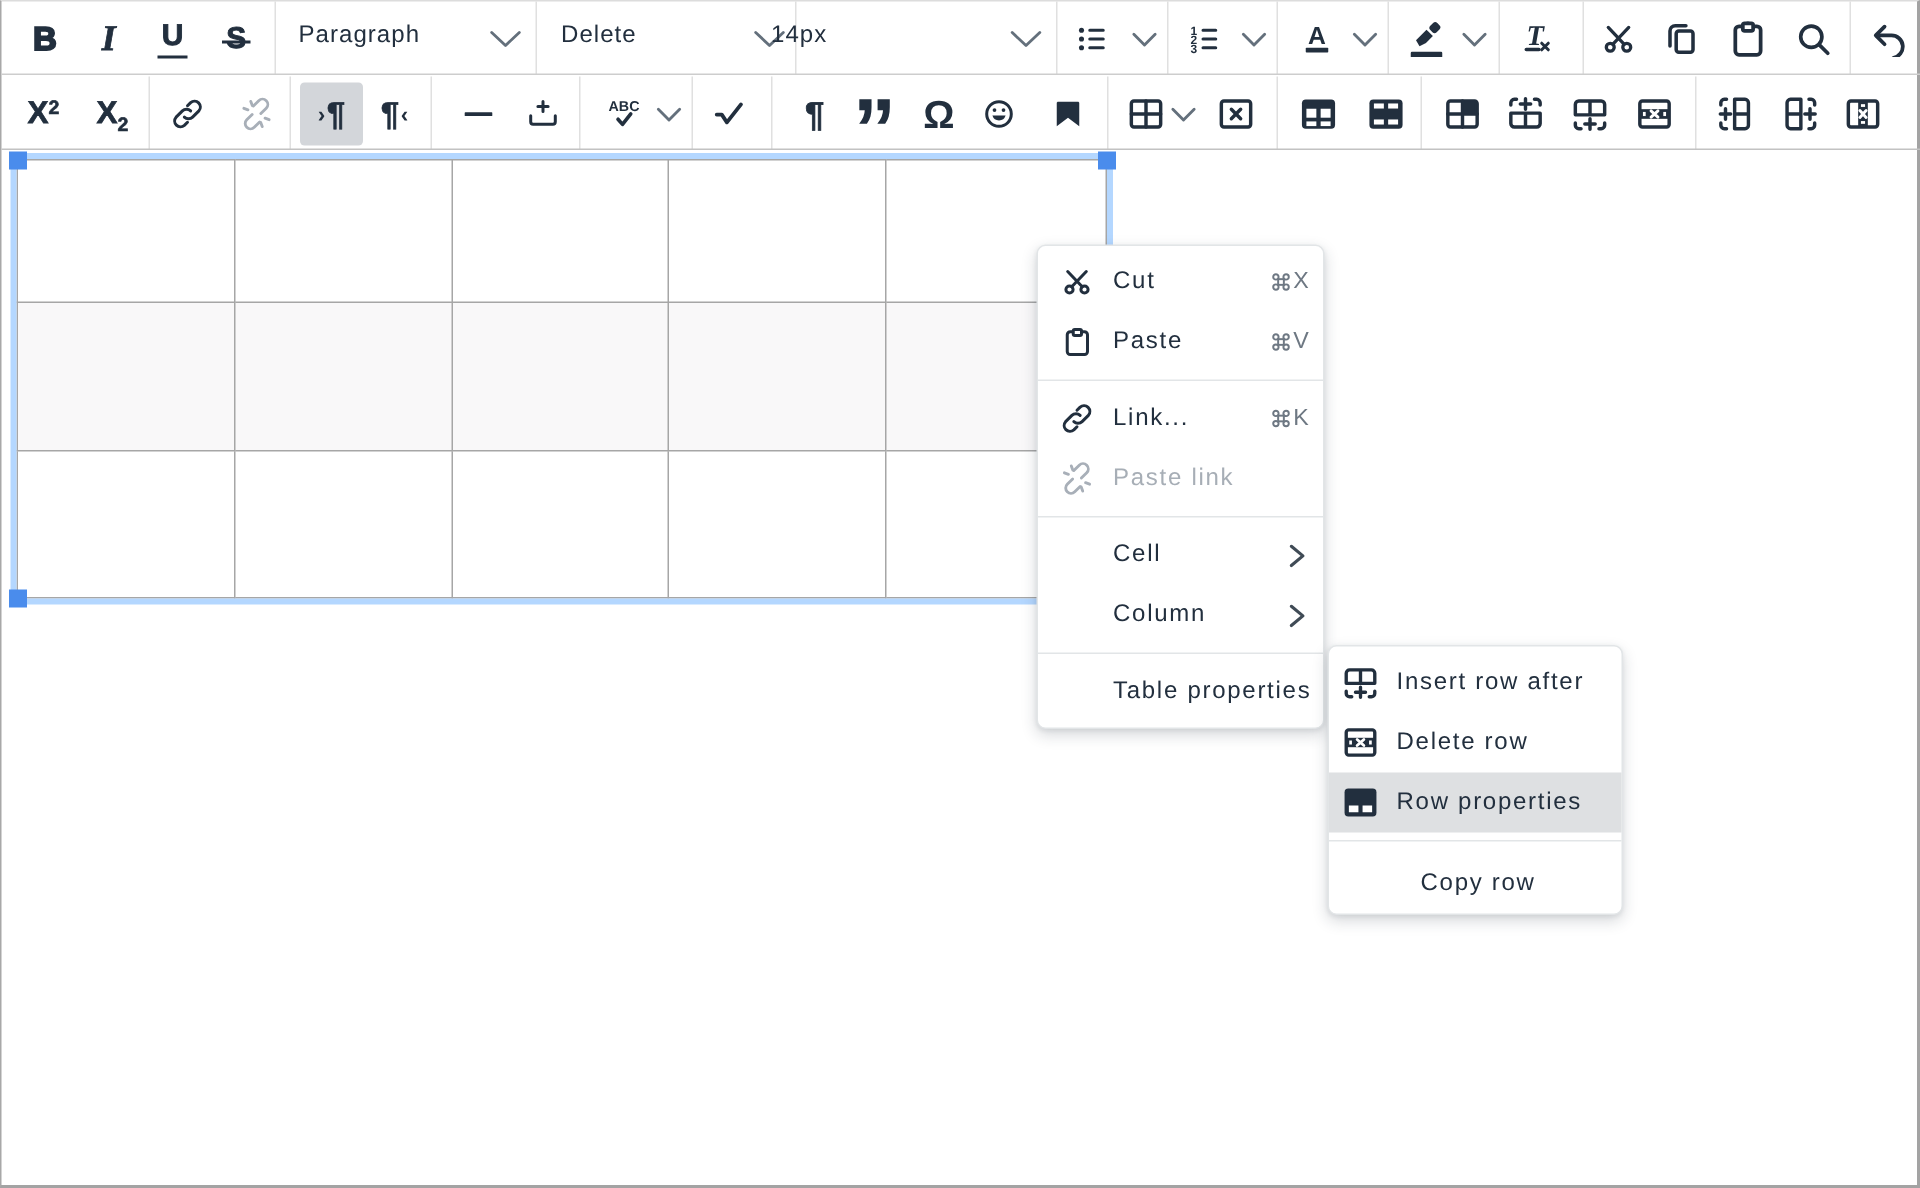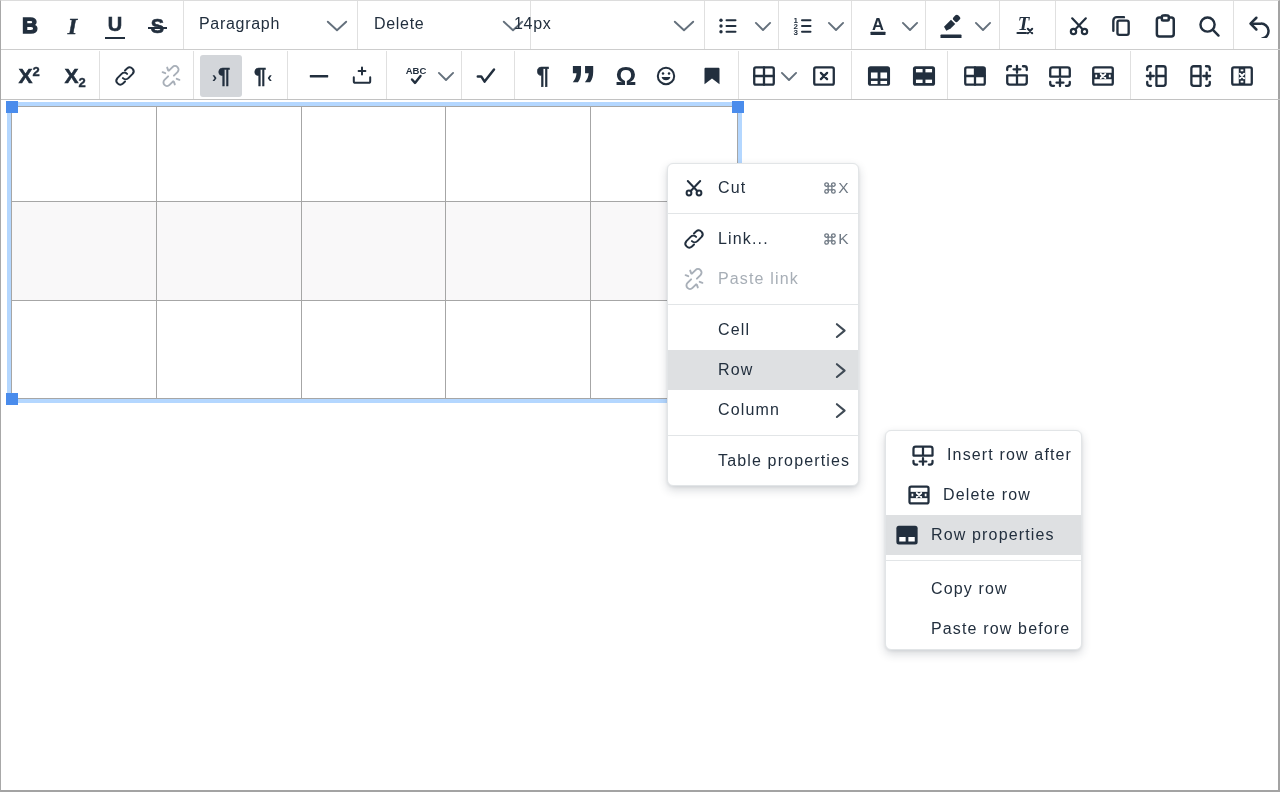--- a/index.html
+++ b/index.html
@@ -404,41 +404,61 @@
           <td style="background:#ffffff"></td>
           <td style="background:#ffffff"></td>
           <td style="background:#ffffff"></td>
         </tr>
       </tbody>
     </table>
     <div class="hdl" style="left:5px;top:100px"></div>
     <div class="hdl" style="left:731px;top:100px"></div>
     <div class="hdl" style="left:5px;top:392px"></div>
     <div class="hdl" style="left:731px;top:392px"></div>
-<div class="menu" style="left:666px;top:162px;width:192px">
+<div class="menu" style="left:690px;top:162px;width:192px">
 <div class="mi ">
         <span class="ic">
           <svg width="24" height="24" viewBox="0 0 24 24" fill="none">
             <circle cx="7" cy="17" r="2.4" stroke="#222f3e" stroke-width="2" stroke-linecap="round" stroke-linejoin="round" fill="none"></circle>
             <circle cx="17" cy="17" r="2.4" stroke="#222f3e" stroke-width="2" stroke-linecap="round" stroke-linejoin="round" fill="none"></circle>
             <path d="M5.8 5l9.7 10.2M18.2 5L8.5 15.2" stroke="#222f3e" stroke-width="2" stroke-linecap="round" stroke-linejoin="round" fill="none"></path>
           </svg>
         </span>
         <span class="lb">Cut</span>
         <span class="sc">
           <svg width="16" height="16" viewBox="0 0 16 16" fill="none">
             <rect x="6.1" y="6.1" width="3.8" height="3.8" stroke="#6e7883" stroke-width="1.3" fill="none"></rect>
             <circle cx="4.6" cy="4.6" r="1.8" stroke="#6e7883" stroke-width="1.3" fill="none"></circle>
             <circle cx="11.4" cy="4.6" r="1.8" stroke="#6e7883" stroke-width="1.3" fill="none"></circle>
             <circle cx="4.6" cy="11.4" r="1.8" stroke="#6e7883" stroke-width="1.3" fill="none"></circle>
             <circle cx="11.4" cy="11.4" r="1.8" stroke="#6e7883" stroke-width="1.3" fill="none"></circle>
           </svg>
           <span style="margin-left:0">X</span>
         </span>
       </div>
+<div class="mi ">
+        <span class="ic">
+          <svg width="24" height="24" viewBox="0 0 24 24" fill="none">
+            <rect x="5.5" y="5.2" width="13.5" height="15.2" rx="2" stroke="#222f3e" stroke-width="2" stroke-linecap="round" stroke-linejoin="round" fill="none"></rect>
+            <circle cx="12.2" cy="4.2" r="1.6" fill="#222f3e"></circle>
+            <rect x="9.5" y="3.6" width="5.5" height="4" rx="1" fill="#fff" stroke="#222f3e" stroke-width="2" stroke-linecap="round" stroke-linejoin="round"></rect>
+          </svg>
+        </span>
+        <span class="lb">Paste</span>
+        <span class="sc">
+          <svg width="16" height="16" viewBox="0 0 16 16" fill="none">
+            <rect x="6.1" y="6.1" width="3.8" height="3.8" stroke="#6e7883" stroke-width="1.3" fill="none"></rect>
+            <circle cx="4.6" cy="4.6" r="1.8" stroke="#6e7883" stroke-width="1.3" fill="none"></circle>
+            <circle cx="11.4" cy="4.6" r="1.8" stroke="#6e7883" stroke-width="1.3" fill="none"></circle>
+            <circle cx="4.6" cy="11.4" r="1.8" stroke="#6e7883" stroke-width="1.3" fill="none"></circle>
+            <circle cx="11.4" cy="11.4" r="1.8" stroke="#6e7883" stroke-width="1.3" fill="none"></circle>
+          </svg>
+          <span style="margin-left:0">V</span>
+        </span>
+      </div>
 <div class="msep"></div>
 <div class="mi ">
         <span class="ic">
           <svg width="24" height="24" viewBox="0 0 24 24" fill="none">
             <path d="M9.9 14.1a3.9 3.9 0 0 0 5.5 0l4.2-4.2a3.9 3.9 0 0 0-5.5-5.5l-2.1 2.1" stroke="#222f3e" stroke-width="2" stroke-linecap="round" stroke-linejoin="round" fill="none"></path>
             <path d="M14.1 9.9a3.9 3.9 0 0 0-5.5 0l-4.2 4.2a3.9 3.9 0 0 0 5.5 5.5l2.1-2.1" stroke="#222f3e" stroke-width="2" stroke-linecap="round" stroke-linejoin="round" fill="none"></path>
           </svg>
         </span>
         <span class="lb">Link...</span>
         <span class="sc">
@@ -465,58 +485,49 @@
 <div class="msep"></div>
 <div class="mi ">
         <span class="ic"></span>
         <span class="lb">Cell</span>
         <span class="sc arr" style="color:#404b56">
           <svg width="20" height="20" viewBox="0 0 20 20" fill="none">
             <path d="M6.9 4.2l7.7 6.4-7.7 6.4" stroke="#404b56" stroke-width="2.1" stroke-linecap="round" stroke-linejoin="round" fill="none"></path>
           </svg>
         </span>
       </div>
-<div class="mi active">
-        <span class="ic"></span>
-        <span class="lb">Row</span>
-        <span class="sc arr" style="color:#404b56">
-          <svg width="20" height="20" viewBox="0 0 20 20" fill="none">
-            <path d="M6.9 4.2l7.7 6.4-7.7 6.4" stroke="#404b56" stroke-width="2.1" stroke-linecap="round" stroke-linejoin="round" fill="none"></path>
-          </svg>
-        </span>
-      </div>
 <div class="mi ">
         <span class="ic"></span>
         <span class="lb">Column</span>
         <span class="sc arr" style="color:#404b56">
           <svg width="20" height="20" viewBox="0 0 20 20" fill="none">
             <path d="M6.9 4.2l7.7 6.4-7.7 6.4" stroke="#404b56" stroke-width="2.1" stroke-linecap="round" stroke-linejoin="round" fill="none"></path>
           </svg>
         </span>
       </div>
 <div class="msep"></div>
 <div class="mi ">
         <span class="ic"></span>
         <span class="lb">Table properties</span>
       </div>
 </div>
     <div class="menu menu2" style="left:884px;top:429px;width:197px">
-<div class="mi " style="padding-left:24px">
+<div class="mi " style="padding-left:8px">
         <span class="ic">
           <svg width="24" height="24" viewBox="0 0 24 24" fill="none">
             <g transform="translate(12 12) scale(1.12) translate(-12 -12)">
               <path d="M12 20.8v-6M9 17.8h6" stroke="#222f3e" stroke-width="2" stroke-linecap="round" stroke-linejoin="round" fill="none"></path>
               <path d="M6.8 20.5H5.5a2 2 0 0 1-2-2v-1.3M17.2 20.5h1.3a2 2 0 0 0 2-2v-1.3" stroke="#222f3e" stroke-width="2" stroke-linecap="round" stroke-linejoin="round" fill="none"></path>
               <path d="M3.5 12.5h17v-6a2 2 0 0 0-2-2h-13a2 2 0 0 0-2 2zM12 12.5v-8" stroke="#222f3e" stroke-width="2" stroke-linecap="round" stroke-linejoin="round" fill="none"></path>
             </g>
           </svg>
         </span>
         <span class="lb">Insert row after</span>
       </div>
-<div class="mi " style="padding-left:20px">
+<div class="mi " style="padding-left:8px">
         <span class="ic">
           <svg width="24" height="24" viewBox="0 0 24 24" fill="none">
             <g transform="translate(12 12) scale(1.12) translate(-12 -12)">
               <rect x="3.5" y="4.5" width="17" height="15" rx="1.5" stroke="#222f3e" stroke-width="2" stroke-linecap="round" stroke-linejoin="round" fill="none"></rect>
               <rect x="3.5" y="9.2" width="17" height="5.6" fill="#222f3e"></rect>
               <path d="M10 10.2l4 3.6M14 10.2l-4 3.6" stroke="#fff" stroke-width="1.7" stroke-linecap="round"></path>
               <rect x="5.3" y="10.8" width="1.6" height="2.4" fill="#fff"></rect>
               <rect x="17.1" y="10.8" width="1.6" height="2.4" fill="#fff"></rect>
             </g>
           </svg>
@@ -529,22 +540,18 @@
             <g transform="translate(12 12) scale(1.25) translate(-12 -12)">
               <rect x="3.5" y="4.5" width="17" height="15" rx="2" fill="#222f3e"></rect>
               <rect x="5.8" y="13.6" width="5.1" height="3.6" fill="#fff"></rect>
               <rect x="13.1" y="13.6" width="5.1" height="3.6" fill="#fff"></rect>
             </g>
           </svg>
         </span>
         <span class="lb">Row properties</span>
       </div>
 <div class="msep"></div>
-<div class="mi " style="padding-left:8px">
+<div class="mi " style="padding-left:24px">
         <span class="ic"></span>
         <span class="lb">Copy row</span>
-      </div>
-<div class="mi " style="padding-left:8px">
-        <span class="ic"></span>
-        <span class="lb">Paste row before</span>
       </div>
 </div>
 </div>
 
 </body></html>

